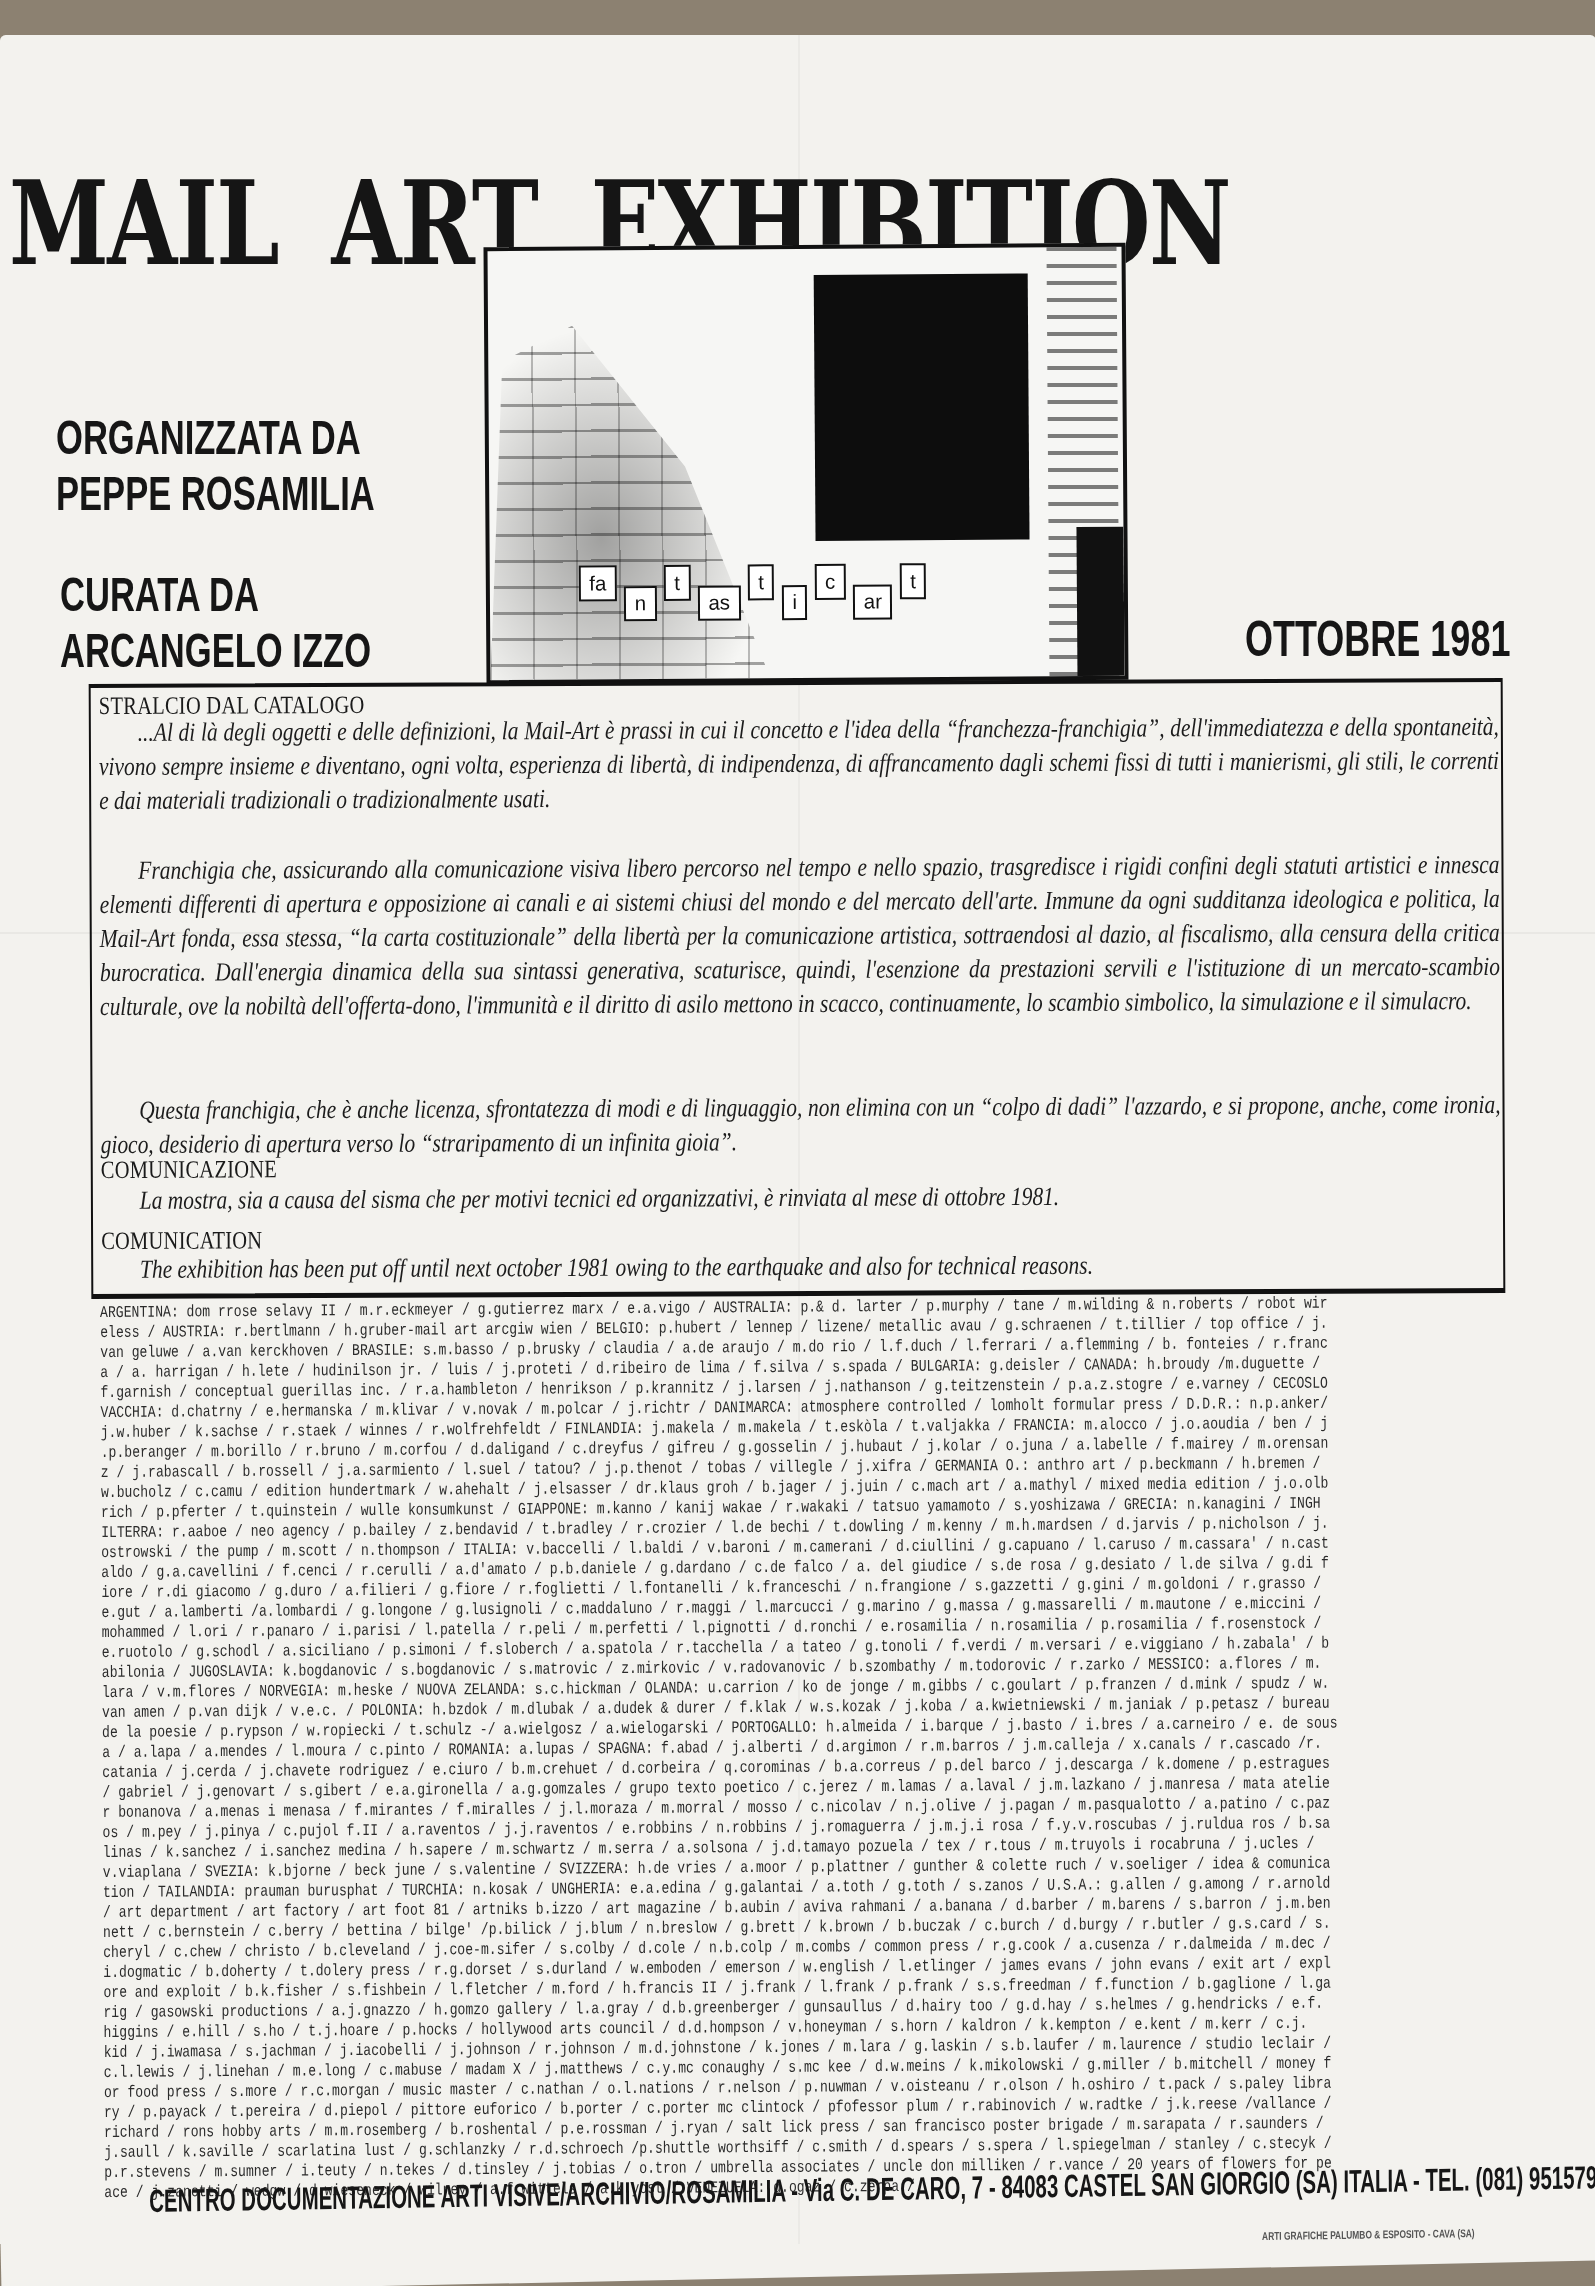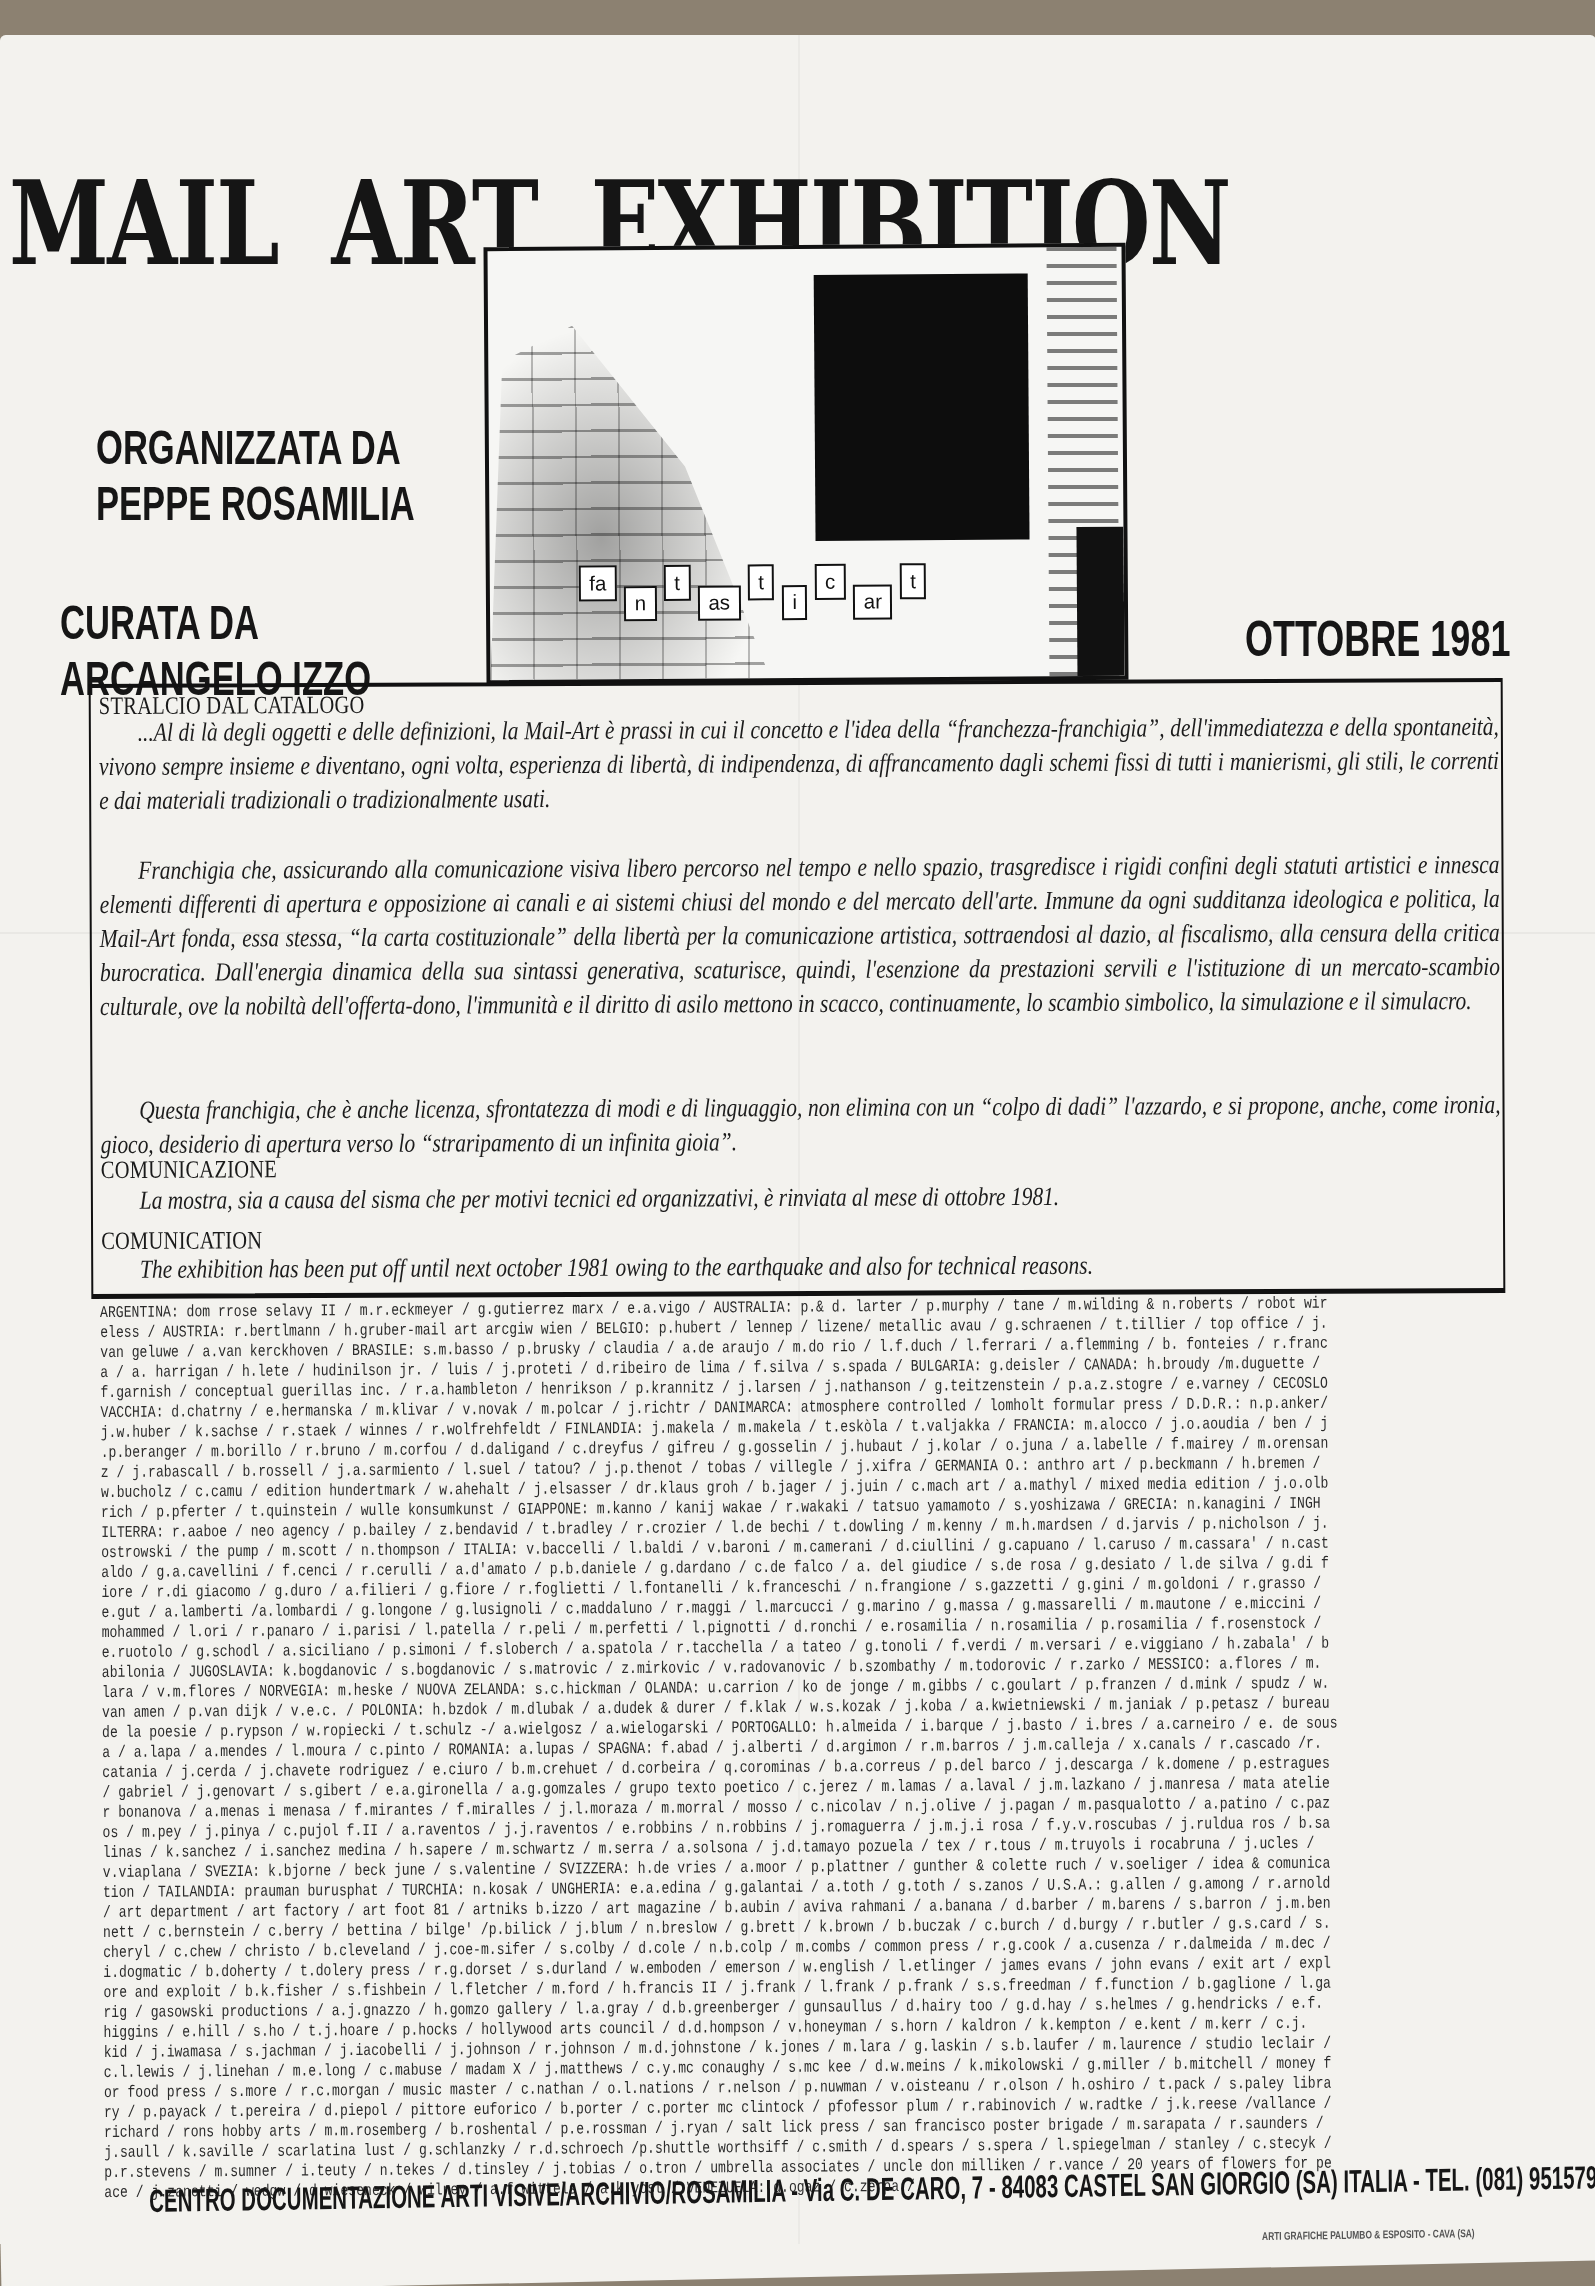--- a/index.html
+++ b/index.html
@@ -26,23 +26,23 @@
     letter-spacing: -1.9px; color: #151515;
     transform: scaleY(1.05) scaleX(0.82); transform-origin: 0 0;
   }
   .title span { display: inline-block; margin-right: 65px; }
 
   .cond {
     font-family: "Liberation Sans", sans-serif; font-weight: bold; color: #161616;
     transform: scaleX(0.72); transform-origin: 0 0; white-space: nowrap;
     letter-spacing: 0px;
   }
-  .org-block { position: absolute; left: 56px; top: 420px; margin-left: 40px; }
+  .org-block { position: absolute; left: 56px; top: 410px; }
   .org-line { font-size: 48px; line-height: 56px; }
-  .cur-block { position: absolute; left: 60px; top: 595px; }
+  .cur-block { position: absolute; left: 60px; top: 567px; }
   .date { position: absolute; left: 1245px; top: 611px; font-size: 50px; line-height: 56px; }
 
   .photo {
     position: absolute; left: 485px; top: 245px; width: 634px; height: 429px;
     border: 4.7px solid #111; background: #f6f6f4; overflow: hidden;
     transform: rotate(-0.4deg);
   }
   .photo .wall {
     position:absolute; left: 0; top: 75px; width: 280px; height: 354px;
     background:

